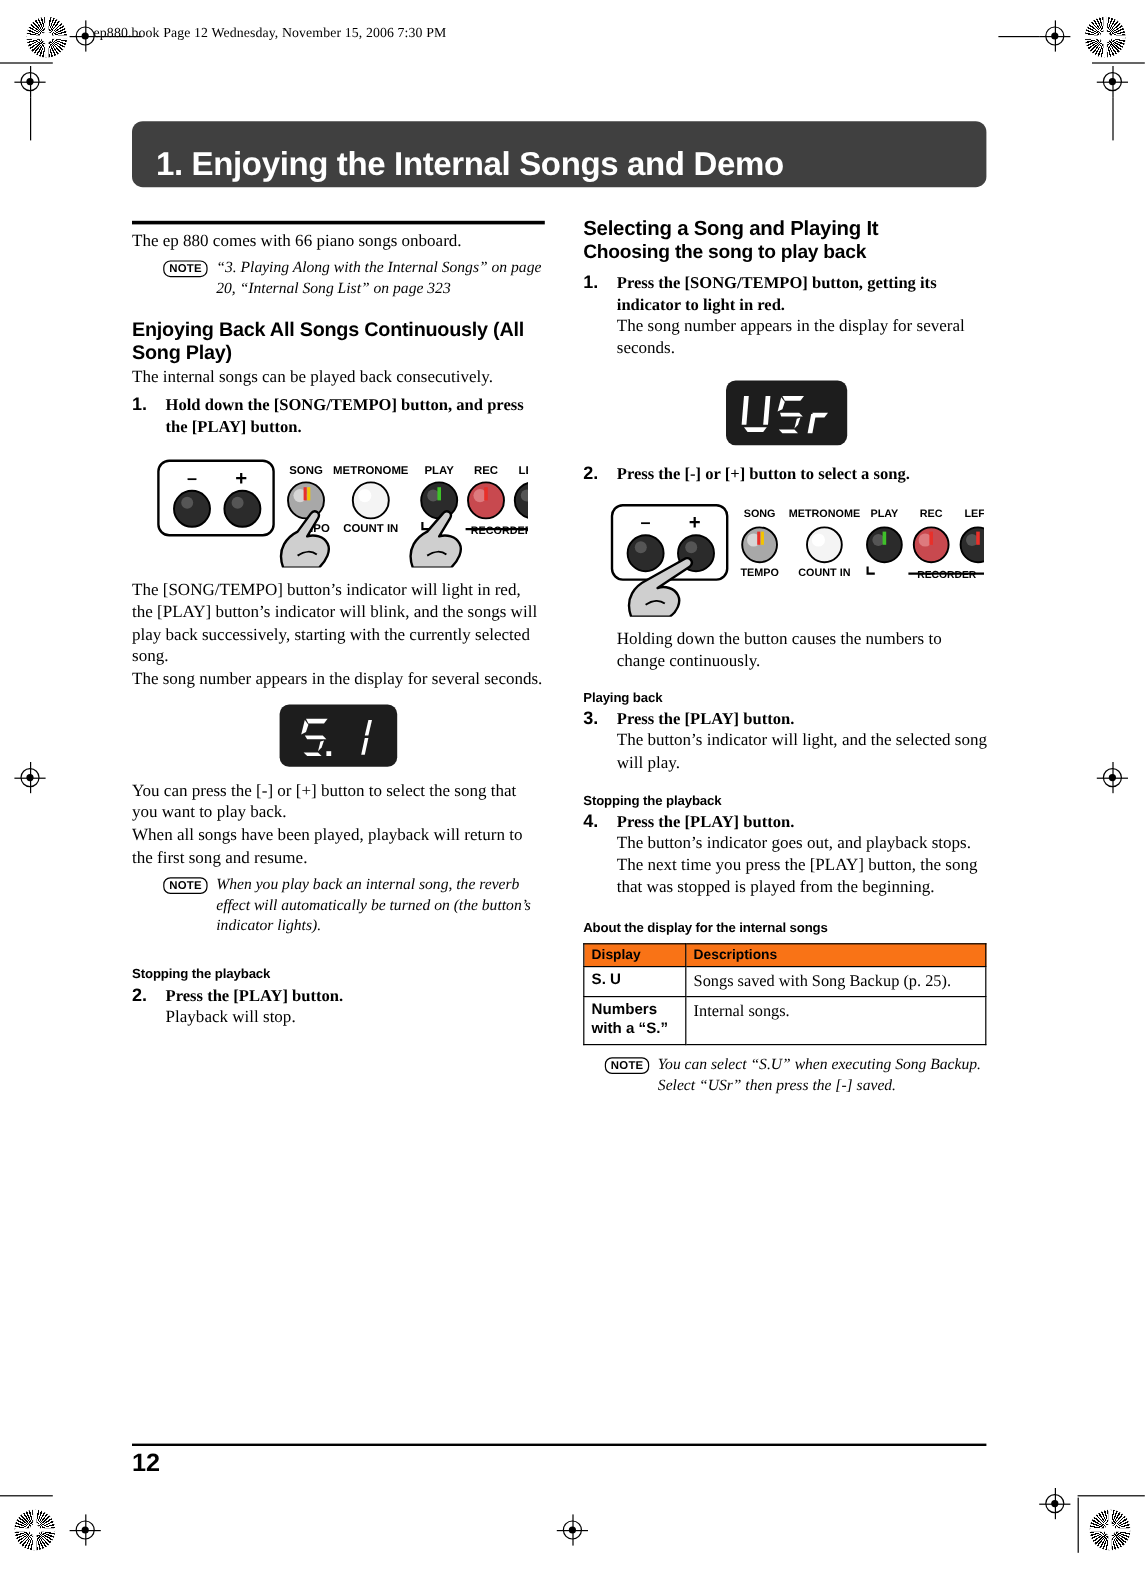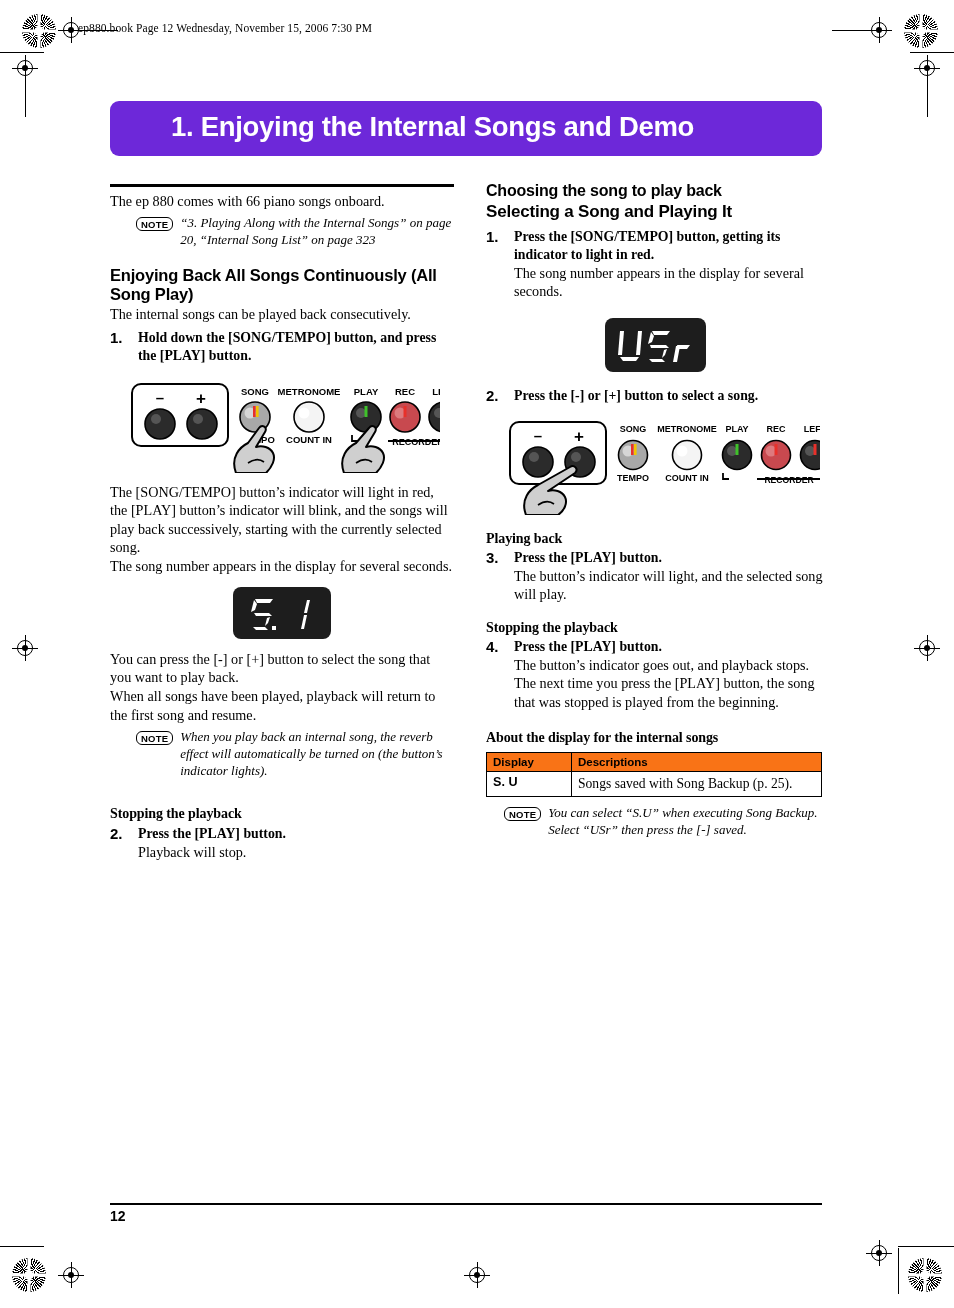--- a/index.html
+++ b/index.html
@@ -49,22 +49,22 @@
     font-family:"Liberation Serif", serif; font-size:11.5px; letter-spacing:.1px;
     white-space:nowrap;
   }
   .hdr-rule { position:absolute; left:46px; top:18px; width:86px; height:1px; background:#000; }
 
   
   .page { position:absolute; left:0; top:0; width:954px; height:1016px; }
 
   .chapter-bar {
     position:absolute; left:110px; top:101px; width:712px; height:55px;
-    background:#6d28d9; border-radius:9px;
-    display:flex; align-items:center;padding-left:41px;
+    background:#404040; border-radius:9px;
+    display:flex; align-items:flex-end;
   }
   .chapter-bar h1 {
     margin:0; padding:0 0 3px 20px; color:#fff;
     font-family:"Liberation Sans", sans-serif;
     font-weight:bold; font-size:27.5px; letter-spacing:-.3px;
   }
 
   .col { position:absolute; top:181px; }
   .col-left  { left:110px; width:344px; }
   .col-right { left:486px; width:338px; }
@@ -75,22 +75,22 @@
     line-height:1.12;
   }
   .rule-thick { height:2.6px; background:#000; margin:3px 0 5px 0; }
 
   h3.sub {
     margin:14px 0 1px 0; font-family:"Liberation Sans", sans-serif;
     font-weight:bold; font-size:16.5px; line-height:1.16; letter-spacing:-.2px;
   }
   h3.sub.tight { margin-top:0; }
   h4.minor {
-    margin:13px 0 1px 0; font-family:Liberation Serif, serif;
-    font-weight:bold; font-size:14px; letter-spacing:-.1px;
+    margin:13px 0 1px 0; font-family:Liberation Sans, sans-serif;
+    font-weight:bold; font-size:11px; letter-spacing:-.1px;
   }
 
   p.body {
     margin:1px 0 0 0; font-size:14.2px; line-height:1.29;
     font-family:"Liberation Serif", serif;
   }
 
   
   .step { position:relative; padding-left:28px; margin-top:6px; }
   .step .num {
@@ -149,21 +149,21 @@
   table.disp td.key {
     width:85px; font-family:"Liberation Sans", sans-serif;
     font-weight:bold; font-size:12.6px; line-height:1.26;
   }
   table.disp td.val { font-size:13.6px; line-height:1.27; }
 
   
   .foot-rule { position:absolute; left:110px; top:1203px; width:712px; height:2.2px; background:#000; }
   .pageno {
     position:absolute; left:110px; top:1208px;
-    font-family:"Liberation Sans", sans-serif; font-weight:bold; font-size:14px;
+    font-family:"Liberation Sans", sans-serif; font-weight:bold; font-size:21px;
   }
 </style>
 </head>
 <body>
 
 <div class="page">
 
   <div class="starburst" style="left:22px; top:14px;"></div>
   <div class="regmark" style="left:58px; top:17px;">
     <div class="hl"></div>
@@ -351,22 +351,22 @@
     <div class="step" style="margin-top:3px;">
       <span class="num">2.</span>
       <p class="lead">Press the [PLAY] button.</p>
       <p class="desc">Playback will stop.</p>
     </div>
 
   </div>
 
   <div class="col col-right">
 
+    <h3 class="sub tight" style="font-size:17px;">Selecting a Song and Playing It</h3>
     <h3 class="sub tight" style="font-size:16px; margin-top:1px;">Choosing the song to play back</h3>
-    <h3 class="sub tight" style="font-size:17px;">Selecting a Song and Playing It</h3>
 
     <div class="step" style="margin-top:7px;">
       <span class="num">1.</span>
       <p class="lead">Press the [SONG/TEMPO] button, getting its indicator to light in red.</p>
       <p class="desc">The song number appears in the display for several seconds.</p>
     </div>
 
     <div class="lcd lcd-right" style="margin-top:18px;">
       <svg width="78" height="36" viewBox="0 0 78 36" xmlns="http://www.w3.org/2000/svg">
         <g fill="#ffffff">
@@ -436,20 +436,21 @@
           <path d="M253 64 L328 64"></path>
         </g>
         <text x="285" y="68" font-family="Liberation Sans, sans-serif" font-size="8.6" font-weight="bold" text-anchor="middle" fill="#000">RECORDER</text>
 
         <path d="M22 100 C16 84, 26 74, 34 70 L66 52 C70 49, 75 54, 71 58 L44 76
                  C50 74, 58 76, 61 82 C64 88, 60 96, 54 100 Z" fill="#cfcfcf" stroke="#000" stroke-width="2" stroke-linejoin="round"></path>
         <path d="M34 90 C40 86, 46 86, 50 89" fill="none" stroke="#000" stroke-width="1.6"></path>
       </svg>
     </div>
 
+    <p class="body" style="margin-top:10px; padding-left:28px;">Holding down the button causes the numbers to change continuously.</p>
 
     <h4 class="minor" style="margin-top:16px;">Playing back</h4>
     <div class="step" style="margin-top:2px;">
       <span class="num">3.</span>
       <p class="lead">Press the [PLAY] button.</p>
       <p class="desc">The button’s indicator will light, and the selected song will play.</p>
     </div>
 
     <h4 class="minor" style="margin-top:17px;">Stopping the playback</h4>
     <div class="step" style="margin-top:2px;">
@@ -465,20 +466,24 @@
         <tr>
           <th>Display</th>
           <th>Descriptions</th>
         </tr>
       </thead>
       <tbody>
         <tr>
           <td class="key">S. U</td>
           <td class="val">Songs saved with Song Backup (p. 25).</td>
         </tr>
+        <tr>
+          <td class="key">Numbers with a “S.”</td>
+          <td class="val">Internal songs.</td>
+        </tr>
       </tbody>
     </table>
 
     <div class="note" style="padding-left:18px; margin-top:8px;">
       <span class="tag">NOTE</span>
       <span class="txt">You can select “S.U” when executing Song Backup. Select “USr” then press the [-] saved.</span>
     </div>
 
   </div>
 

